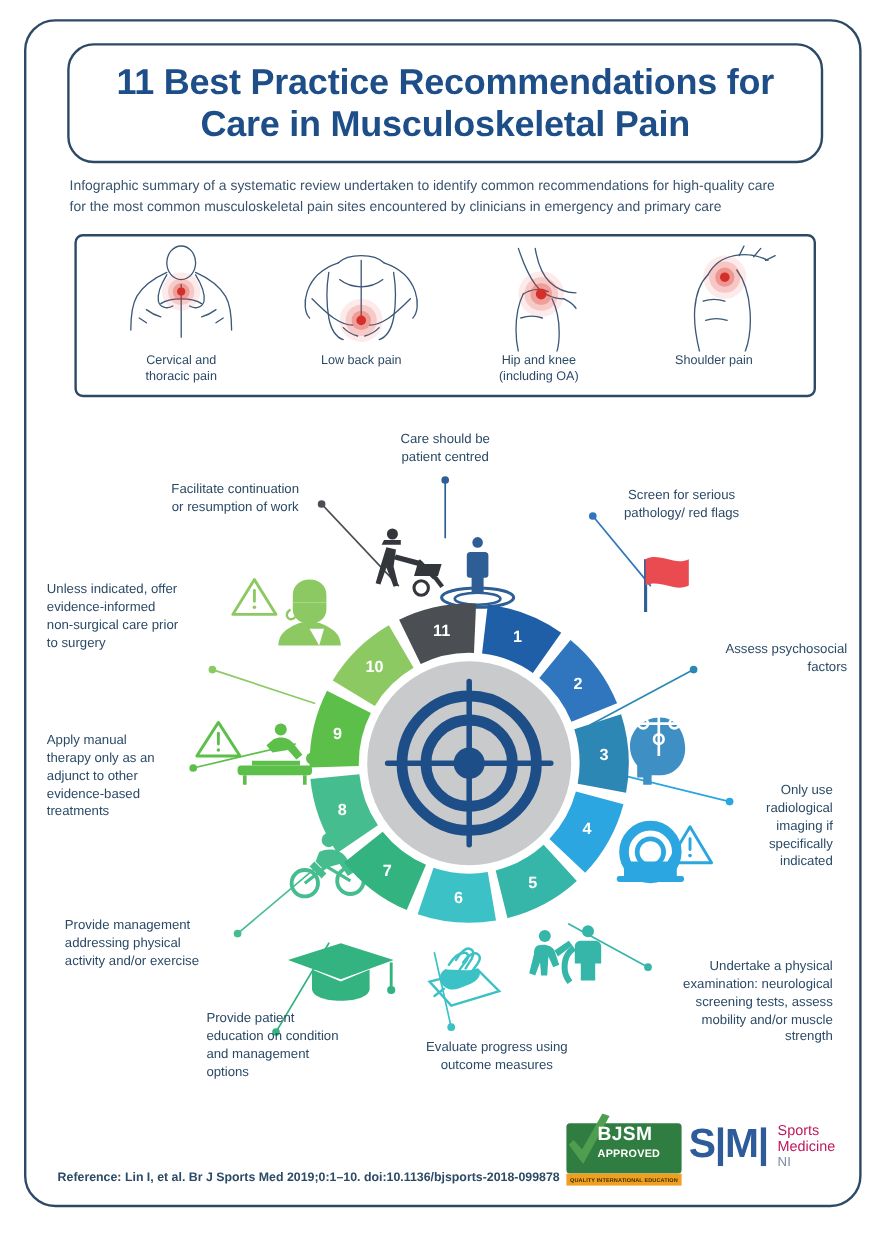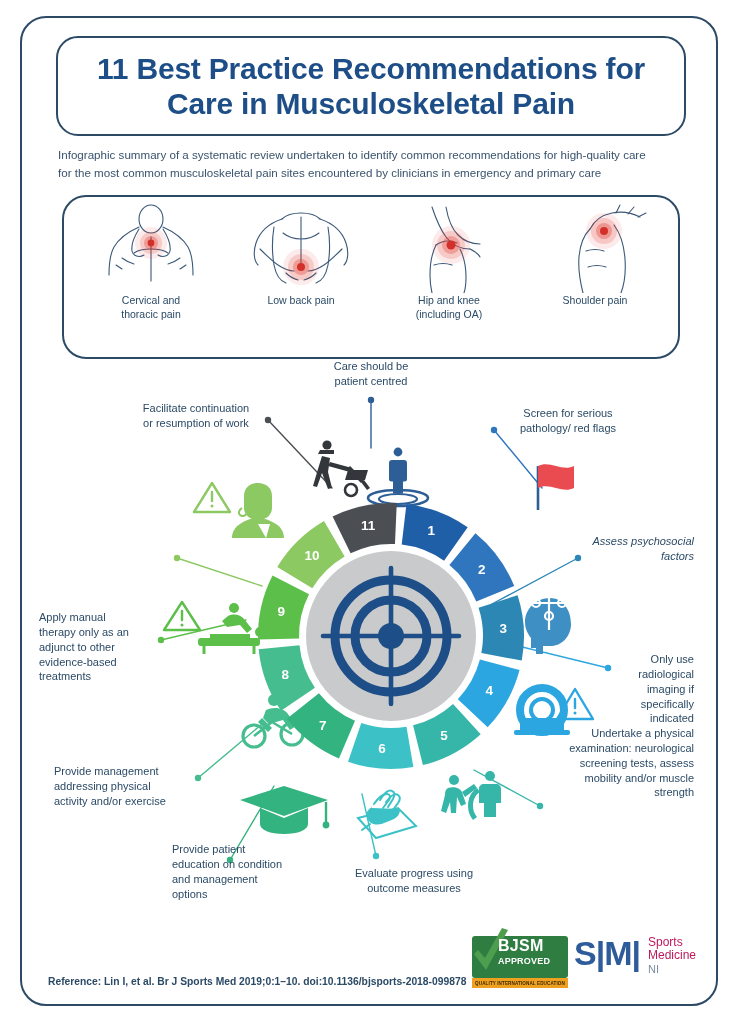--- a/index.html
+++ b/index.html
@@ -24,22 +24,22 @@
     font-size:30px; font-weight:bold; line-height:1.18; color:#1d4e87;
     letter-spacing:-0.2px; padding:0 26px;
   }
   
   #subtitle{
     position:absolute; left:36px; top:128px; width:626px;
     font-size:11.6px; line-height:1.55; color:#39536d;
   }
   
   #sites-box{
-    position:absolute; left:40px; top:177px; width:618px; height:164px;
-    border:2px solid #2c4966; border-radius:24px; box-sizing:border-box;
+    position:absolute; left:40px; top:177px; width:618px; height:136px;
+    border:2px solid #2c4966; border-radius:7px; box-sizing:border-box;
   }
   .site{ position:absolute; top:6px; width:150px; height:128px; text-align:center; }
   .site-art{ height:90px; position:relative; }
   .site-label{ font-size:10.5px; line-height:1.35; color:#2b4a66; }
   
   #wheel{ position:absolute; left:229px; top:478px; width:280px; height:280px; }
   #wheel svg{ display:block; }
   
   .callout{ position:absolute; font-size:11px; line-height:1.35; color:#2b4a66; }
   .ta-r{ text-align:right; }
@@ -403,20 +403,26 @@
   <div class="callout ta-c" style="left:289px; top:341px; width:120px;">
     <div style="white-space:pre-line">Care should be
 patient centred</div>
   </div>
 
   <div class="callout ta-c" style="left:100px; top:383px; width:148px;">
     <div style="white-space:pre-line">Facilitate continuation
 or resumption of work</div>
   </div>
 
+  <div class="callout ta-l" style="left:17px; top:466px; width:140px;">
+    <div style="white-space:pre-line">Unless indicated, offer
+evidence-informed
+non-surgical care prior
+to surgery</div>
+  </div>
 
   <div class="callout ta-l" style="left:17px; top:592px; width:124px;">
     <div style="white-space:pre-line">Apply manual
 therapy only as an
 adjunct to other
 evidence-based
 treatments</div>
   </div>
 
   <div class="callout ta-l" style="left:32px; top:746px; width:146px;">
@@ -430,37 +436,37 @@
 education on condition
 and management
 options</div>
   </div>
 
   <div class="callout ta-c" style="left:310px; top:848px; width:164px;">
     <div style="white-space:pre-line">Evaluate progress using
 outcome measures</div>
   </div>
 
-  <div class="callout ta-r" style="left:506px; top:708px; width:166px;text-align:right;">
+  <div class="callout ta-r" style="left:506px; top:780px; width:166px;text-align:right;">
     <div style="white-space:pre-line">Undertake a physical
 examination: neurological
 screening tests, assess
 mobility and/or muscle
 strength</div>
   </div>
 
   <div class="callout ta-r" style="left:574px; top:634px; width:98px;">
     <div style="white-space:pre-line">Only use
 radiological
 imaging if
 specifically
 indicated</div>
   </div>
 
-  <div class="callout ta-r" style="left:528px; top:516px; width:144px;font-style:italic;">
+  <div class="callout ta-r" style="left:540px; top:516px; width:144px;">
     <div style="white-space:pre-line">Assess psychosocial
 factors</div>
   </div>
 
   <div class="callout ta-c" style="left:468px; top:388px; width:156px;">
     <div style="white-space:pre-line">Screen for serious
 pathology/ red flags</div>
   </div>
 
   <div id="reference">Reference:  Lin I, et al. Br J Sports Med 2019;0:1–10. doi:10.1136/bjsports-2018-099878</div>

